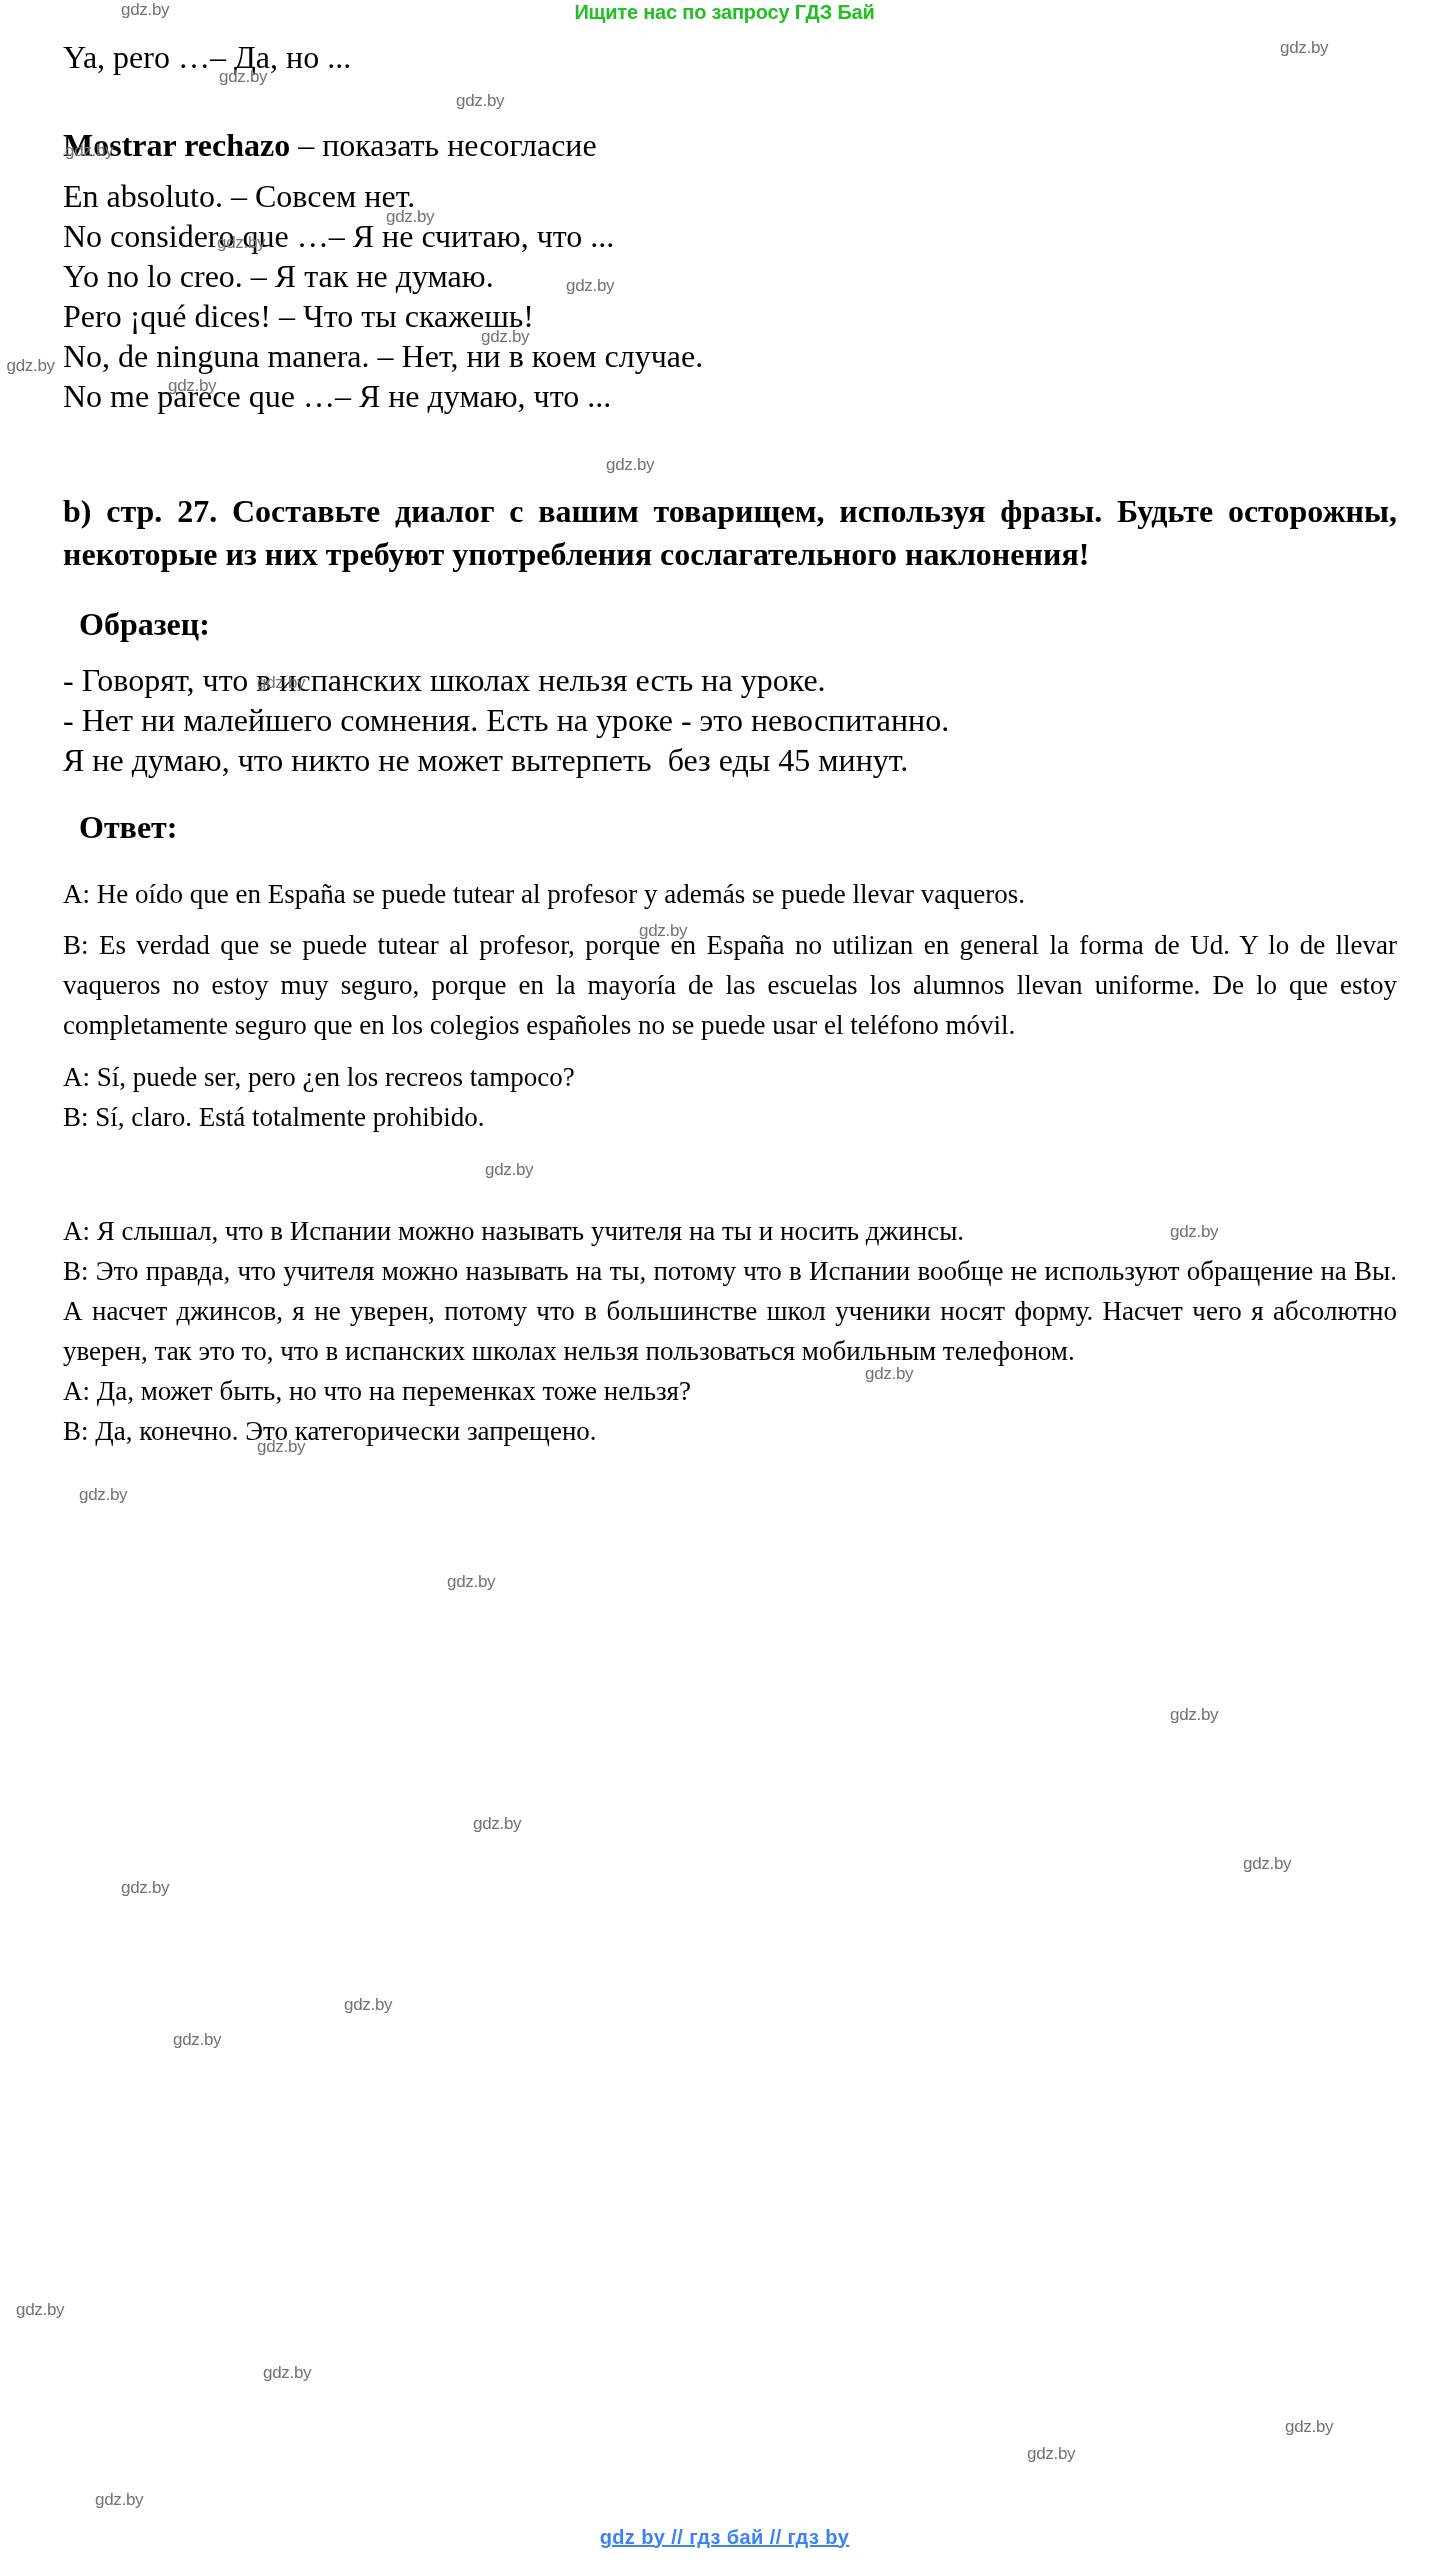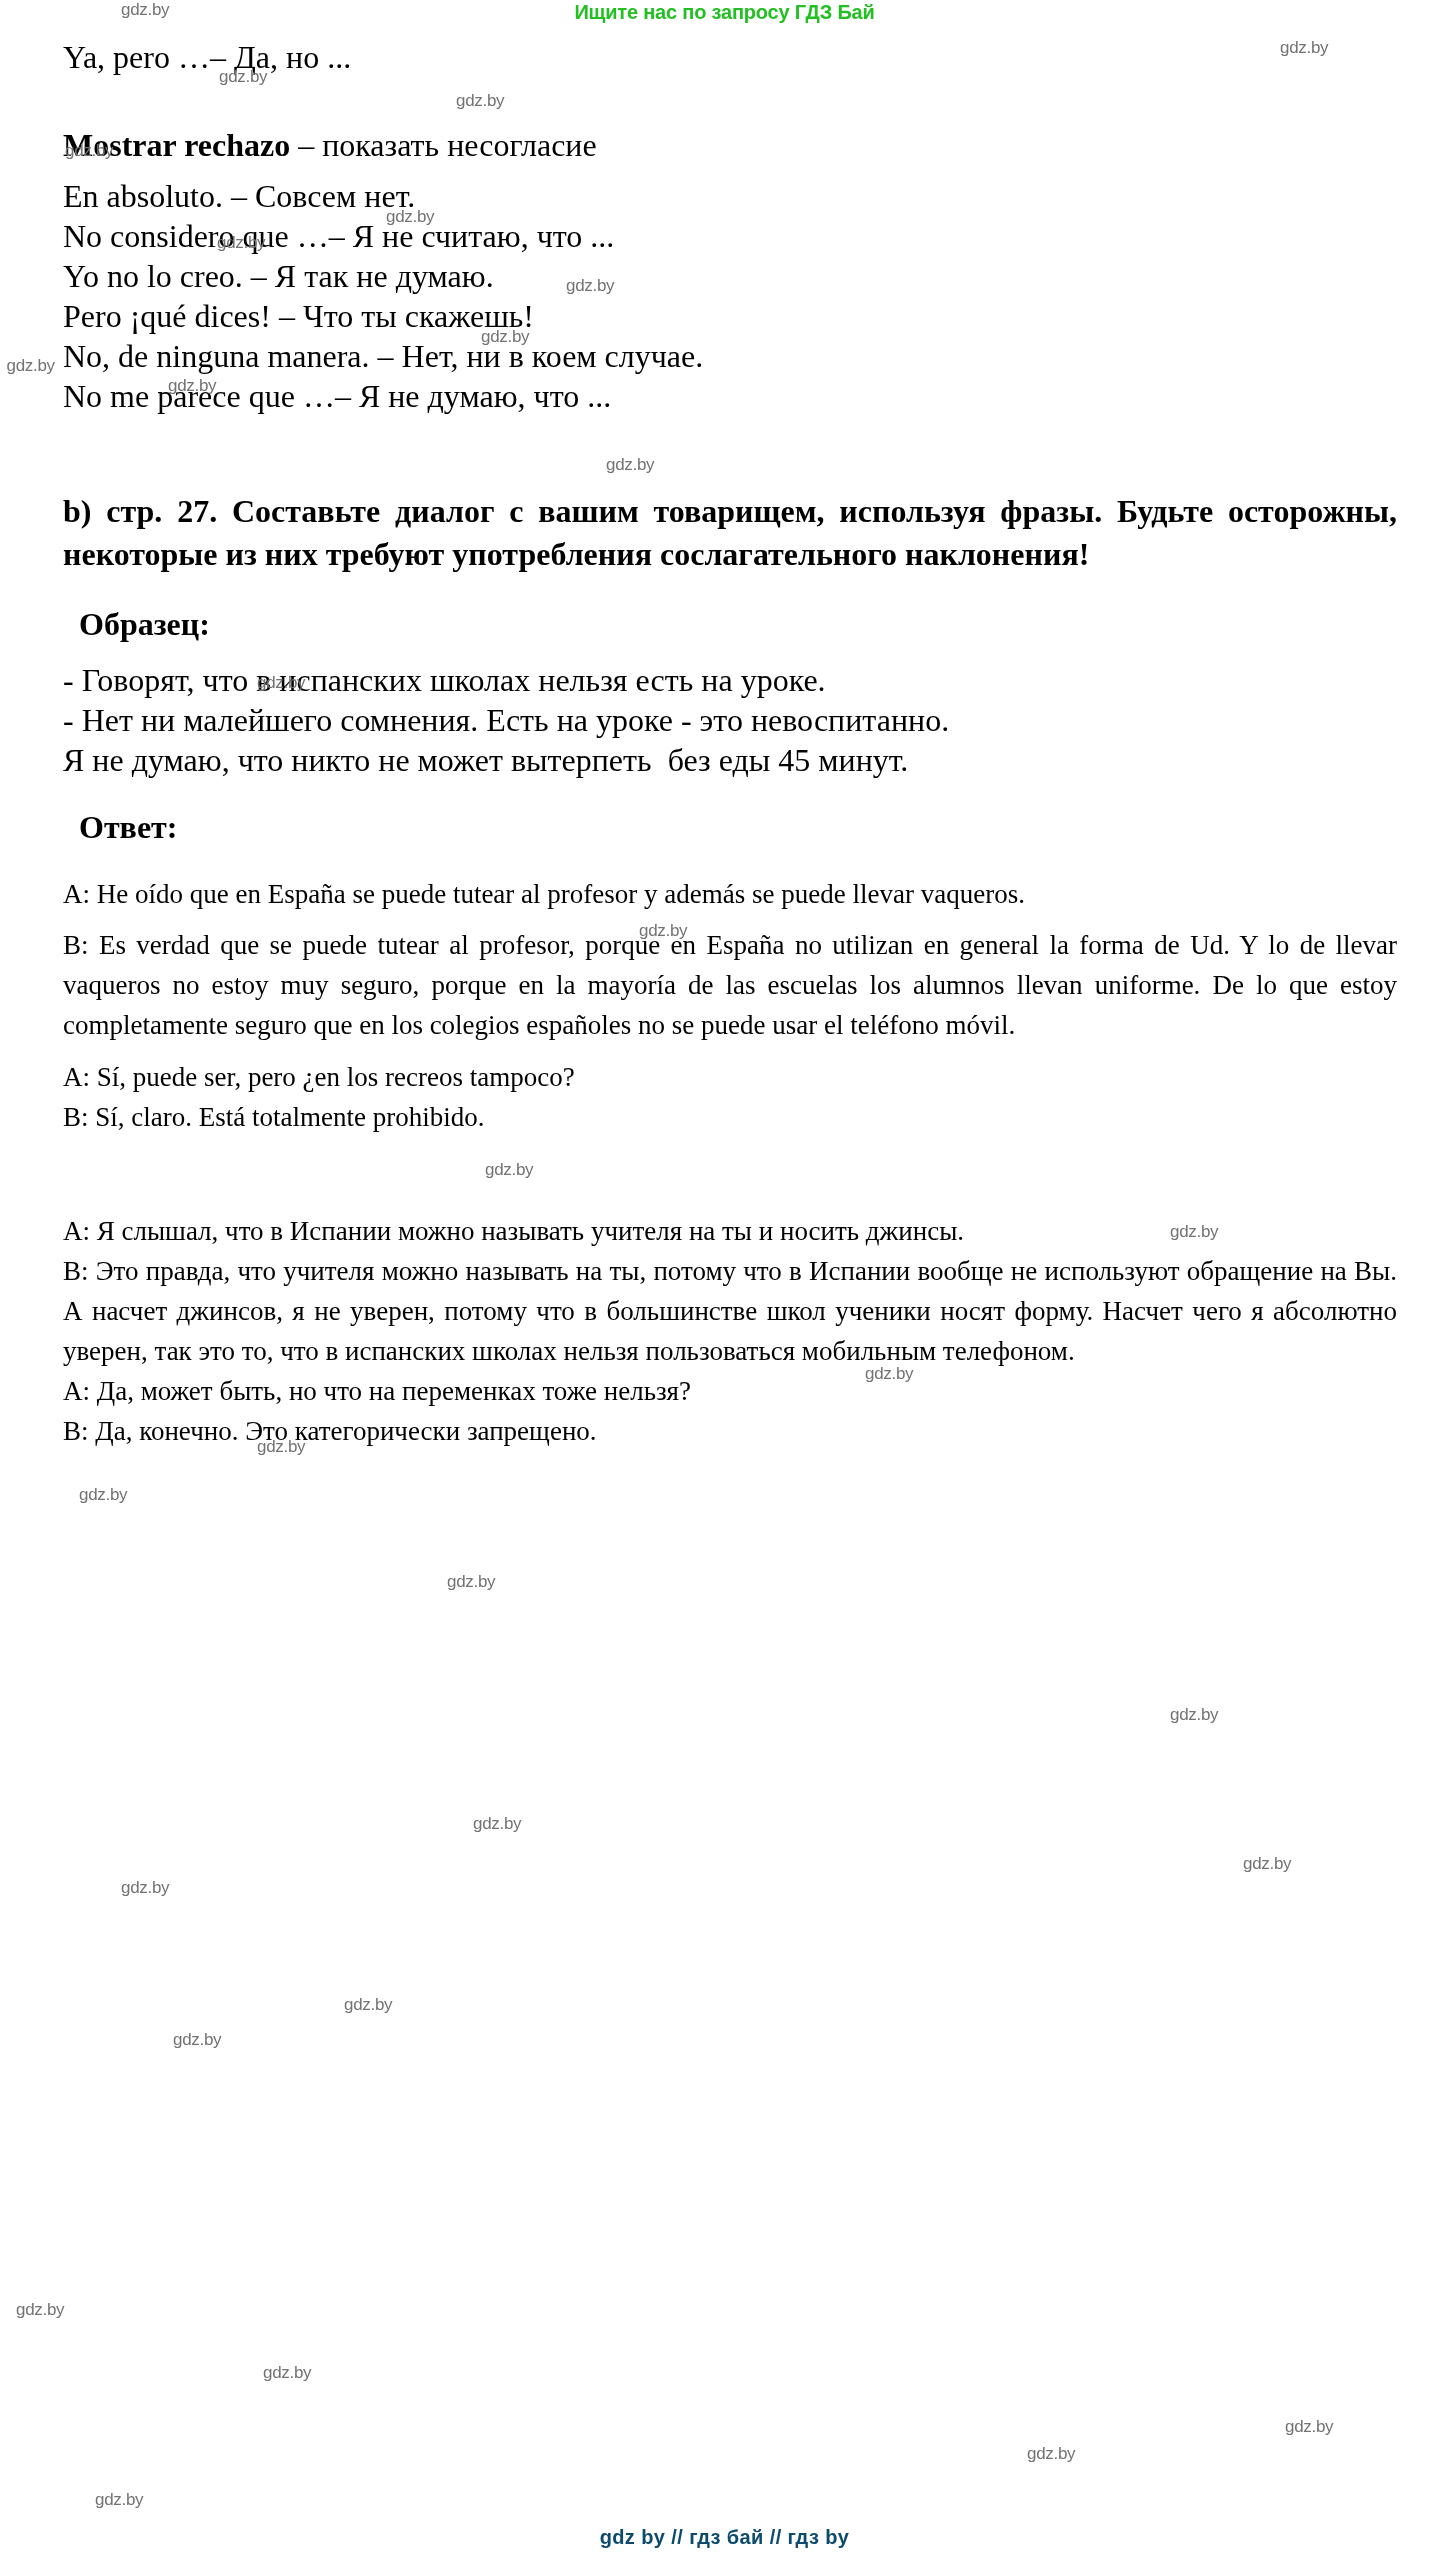--- a/index.html
+++ b/index.html
@@ -192,16 +192,16 @@
       <div class="wm" style="left: 1243px; top: 1854px;">gdz.by</div>
       <div class="wm" style="left: 344px; top: 1995px;">gdz.by</div>
       <div class="wm" style="left: 173px; top: 2030px;">gdz.by</div>
       <div class="wm" style="left: 16px; top: 2300px;">gdz.by</div>
       <div class="wm" style="left: 263px; top: 2363px;">gdz.by</div>
       <div class="wm" style="left: 1027px; top: 2444px;">gdz.by</div>
       <div class="wm" style="left: 1285px; top: 2417px;">gdz.by</div>
       <div class="wm" style="left: 95px; top: 2490px;">gdz.by</div>
     </div>
 
-  <div class="promo-footer" style="color: #0c4a6e;">gdz by  //  гдз бай  //  гдз by</div>
+  <div class="promo-footer" style="color: #3b82f6; text-decoration: underline;">gdz by  //  гдз бай  //  гдз by</div>
 
 </div>
 
 
 </body></html>

